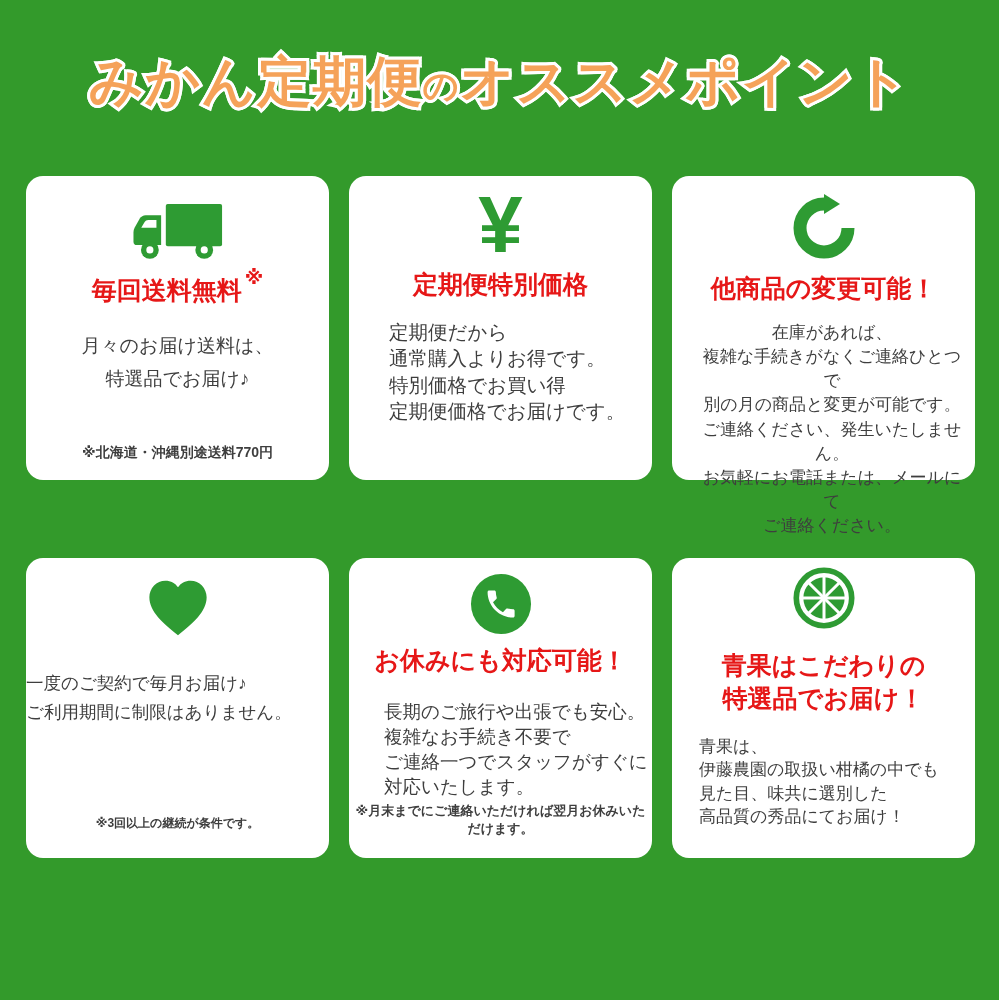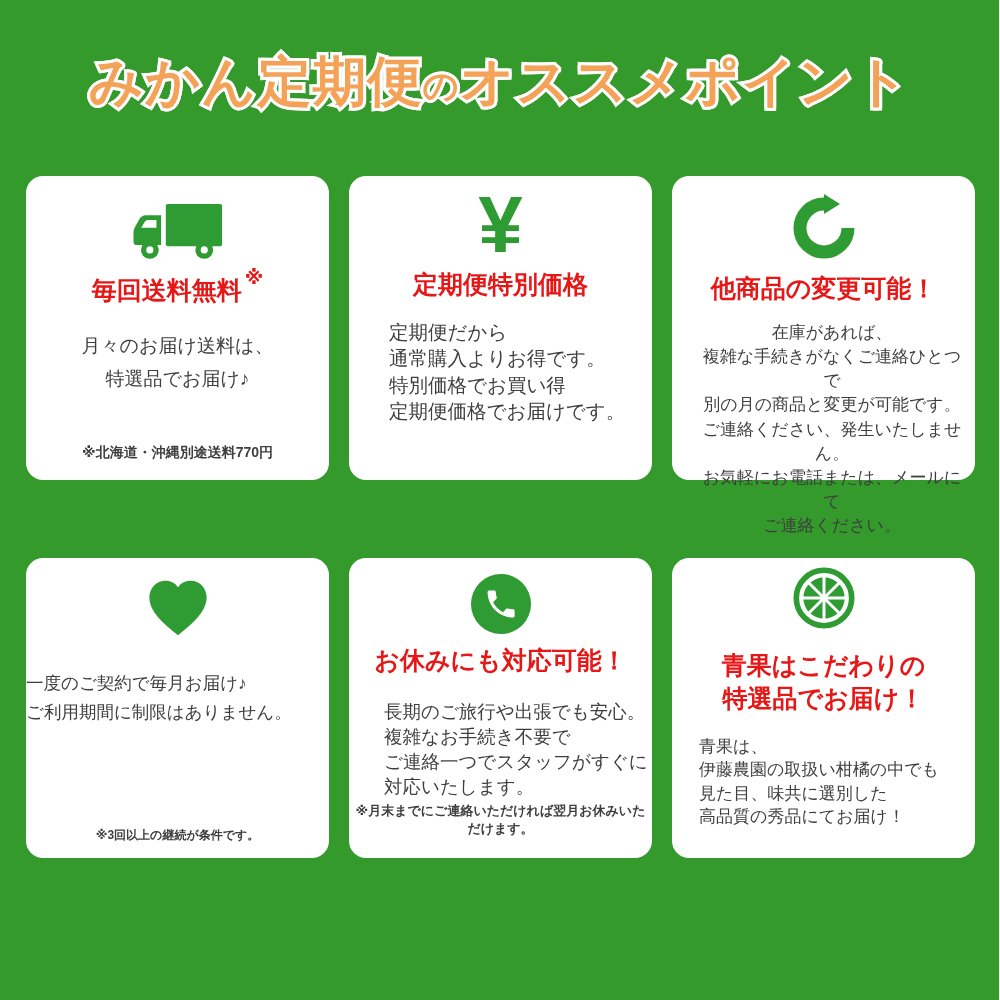--- a/index.html
+++ b/index.html
@@ -69,21 +69,21 @@
   .card-2 .card-title{margin-top:10px;}
   .card-2 .card-body{margin-top:18px;text-align:left;padding-left:40px;font-size:19.5px;line-height:1.35;}
 
   .card-3 .icon-wrap{margin-top:16px;height:72px;}
   .card-3 .card-title{margin-top:8px;}
   .card-3 .card-body{margin-top:16px;text-align:center;padding:0 8px 0 25px;font-size:17px;line-height:1.42;}
 
   .card-4 .icon-wrap{margin-top:17px;height:62px;}
   .card-4 .card-title{margin-top:7px;}
   .card-4 .card-body{margin-top:32px;text-align:left;font-size:17.5px;line-height:1.68;}
-  .card-4 .card-footnote{bottom:14px;font-size:12px;}
+  .card-4 .card-footnote{bottom:26px;font-size:12px;}
 
   .card-5 .icon-wrap{margin-top:14px;height:64px;}
   .card-5 .card-title{margin-top:8px;}
   .card-5 .card-body{margin-top:23px;text-align:left;padding-left:35px;font-size:18.5px;line-height:1.35;}
   .card-5 .card-footnote{bottom:20px;font-size:13px;}
 
   .card-6 .icon-wrap{margin-top:9px;height:62px;}
   .card-6 .card-title{margin-top:20px;}
   .card-6 .card-body{margin-top:20px;text-align:left;padding-left:27px;font-size:17px;line-height:1.38;}
 </style>

